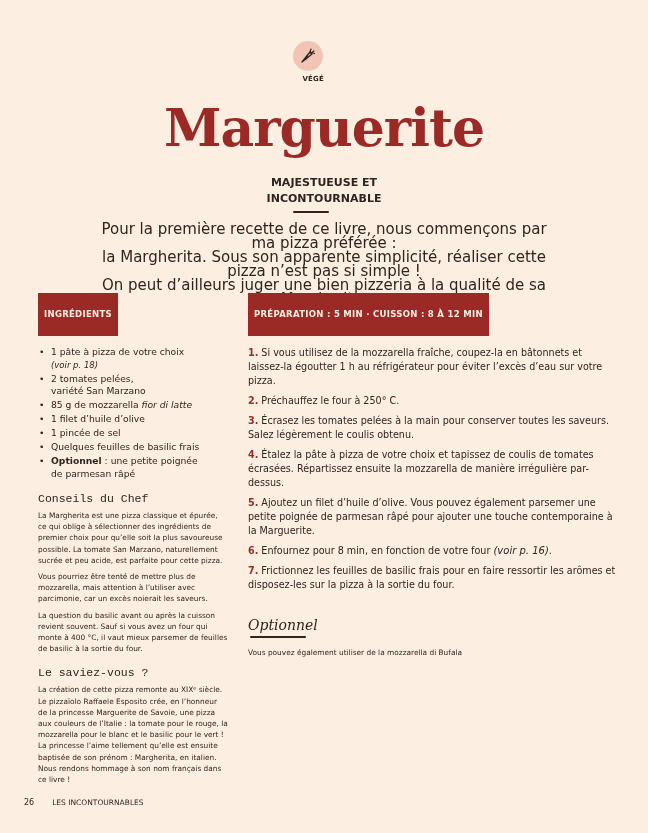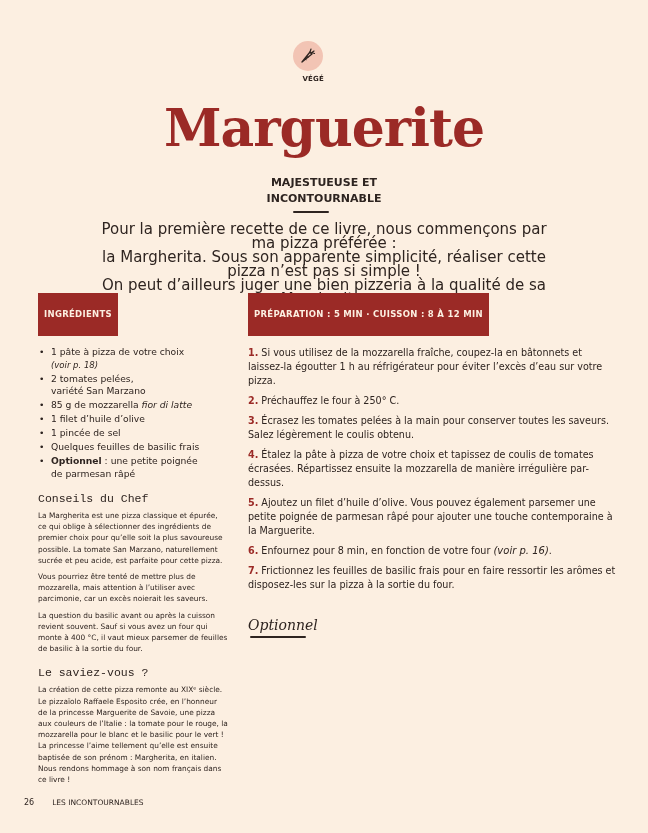--- a/index.html
+++ b/index.html
@@ -157,20 +157,21 @@
       <p class="step"><span class="num">3.</span><span>Écrasez les tomates pelées à la main pour conserver toutes les saveurs. Salez légèrement le coulis obtenu.</span></p>
       <p class="step"><span class="num">4.</span><span>Étalez la pâte à pizza de votre choix et tapissez de coulis de tomates écrasées. Répartissez ensuite la mozzarella de manière irrégulière par-dessus.</span></p>
       <p class="step"><span class="num">5.</span><span>Ajoutez un filet d’huile d’olive. Vous pouvez également parsemer une petite poignée de parmesan râpé pour ajouter une touche contemporaine à la Marguerite.</span></p>
       <p class="step"><span class="num">6.</span><span>Enfournez pour 8 min, en fonction de votre four </span><span class="ref">(voir p. 16)</span><span>.</span></p>
       <p class="step"><span class="num">7.</span><span>Frictionnez les feuilles de basilic frais pour en faire ressortir les arômes et disposez-les sur la pizza à la sortie du four.</span></p>
     </div>
 
     <div class="variante-title">Optionnel</div>
     <div class="variante-rule"></div>
     <div class="variante-text">
+      <div>Vous pouvez également utiliser de la mozzarella di Bufala</div>
     </div>
   </div>
 
   <div class="footer">
     <span class="pg">26</span>
     <span>LES INCONTOURNABLES</span>
   </div>
 </div>
 
 </body></html>

